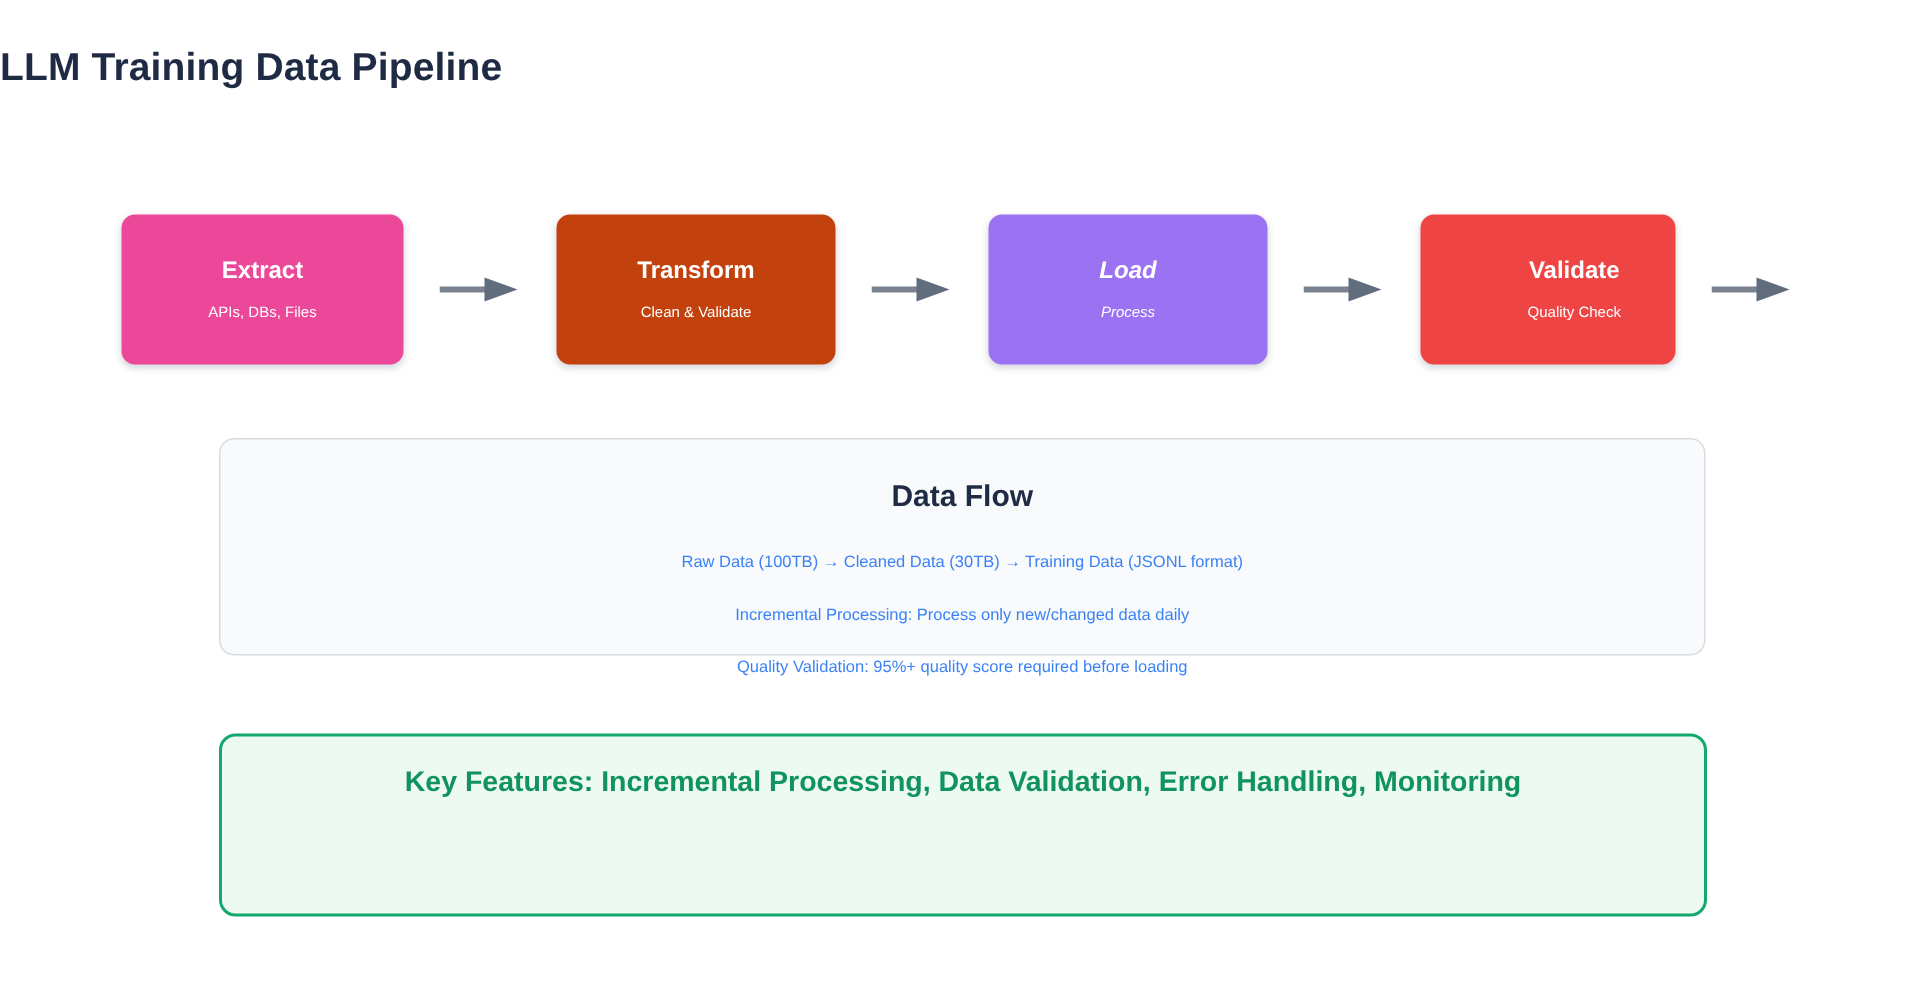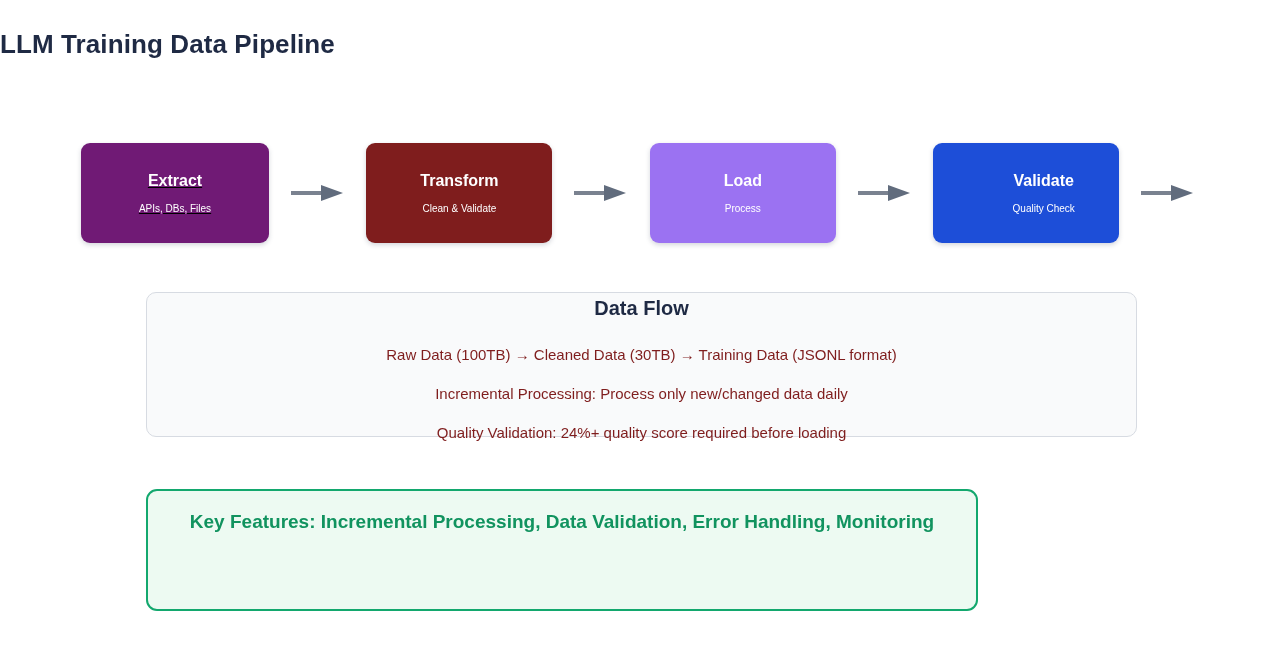--- a/index.html
+++ b/index.html
@@ -86,38 +86,38 @@
     border: 1.5px solid #d7dbe2;
     border-radius: 10px;
     display: flex;
     flex-direction: column;
     align-items: center;
   }
   .dataflow-title {
     font-size: 20px;
     font-weight: bold;
     color: #1f2a44;
-    margin-top: 5px;
+    margin-top: 28px;
     line-height: 1;
   }
   .dataflow-line {
-    font-size: 15px;
-    color: #7f1d1d;
+    font-size: 11px;
+    color: #3b82f6;
     line-height: 1;
     margin-top: 24px;
     text-align: center;
   }
   .dataflow-line.first { margin-top: 29px; }
 
   
   .features-panel {
     position: absolute;
     left: 146px;
     top: 489px;
-    width: 832px;
+    width: 992px;
     height: 122px;
     box-sizing: border-box;
     background: #edfaf2;
     border: 2px solid #13a86e;
     border-radius: 11px;
     display: flex;
     flex-direction: column;
     align-items: center;
   }
   .features-title {
@@ -136,73 +136,73 @@
     text-align: center;
   }
 </style>
 </head>
 <body>
 
 <div class="page-title">LLM Training Data Pipeline</div>
 
 <div class="pipeline">
 
-  <div class="stage" style="background: #701a75; width: 188px; text-decoration: underline;">
+  <div class="stage" style="background: #ec4899; width: 188px;">
     <div class="stage-title">Extract</div>
     <div class="stage-sub">APIs, DBs, Files</div>
   </div>
 
   <div class="connector">
     <svg width="54" height="18" viewBox="0 0 54 18">
       <rect x="0" y="7" width="38" height="4" fill="#7a8290"></rect>
       <polygon points="30,1 52,9 30,17" fill="#616c7d"></polygon>
     </svg>
   </div>
 
-  <div class="stage" style="background: #7f1d1d; width: 186px;">
+  <div class="stage" style="background: #c2410c; width: 186px;">
     <div class="stage-title">Transform</div>
     <div class="stage-sub">Clean &amp; Validate</div>
   </div>
 
   <div class="connector">
     <svg width="54" height="18" viewBox="0 0 54 18">
       <rect x="0" y="7" width="38" height="4" fill="#7a8290"></rect>
       <polygon points="30,1 52,9 30,17" fill="#616c7d"></polygon>
     </svg>
   </div>
 
-  <div class="stage" style="background: rgb(155, 114, 242); width: 186px;">
+  <div class="stage" style="background: rgb(155, 114, 242); width: 186px; font-style: italic;">
     <div class="stage-title">Load</div>
     <div class="stage-sub">Process</div>
   </div>
 
   <div class="connector">
     <svg width="54" height="18" viewBox="0 0 54 18">
       <rect x="0" y="7" width="38" height="4" fill="#7a8290"></rect>
       <polygon points="30,1 52,9 30,17" fill="#616c7d"></polygon>
     </svg>
   </div>
 
-  <div class="stage" style="background: #1d4ed8; width: 186px; padding-left: 35px;">
+  <div class="stage" style="background: #ef4444; width: 170px; padding-left: 35px;">
     <div class="stage-title">Validate</div>
     <div class="stage-sub">Quality Check</div>
   </div>
 
   <div class="connector">
     <svg width="54" height="18" viewBox="0 0 54 18">
       <rect x="0" y="7" width="38" height="4" fill="#7a8290"></rect>
       <polygon points="30,1 52,9 30,17" fill="#616c7d"></polygon>
     </svg>
   </div>
 
 
 </div>
 
 <div class="dataflow-panel">
   <div class="dataflow-title">Data Flow</div>
   <div class="dataflow-line first">Raw Data (100TB) → Cleaned Data (30TB) → Training Data (JSONL format)</div>
   <div class="dataflow-line">Incremental Processing: Process only new/changed data daily</div>
-  <div class="dataflow-line">Quality Validation: 24%+ quality score required before loading</div>
+  <div class="dataflow-line">Quality Validation: 95%+ quality score required before loading</div>
 </div>
 
 <div class="features-panel">
   <div class="features-title">Key Features: Incremental Processing, Data Validation, Error Handling, Monitoring</div>
 </div>
 
 </body></html>

